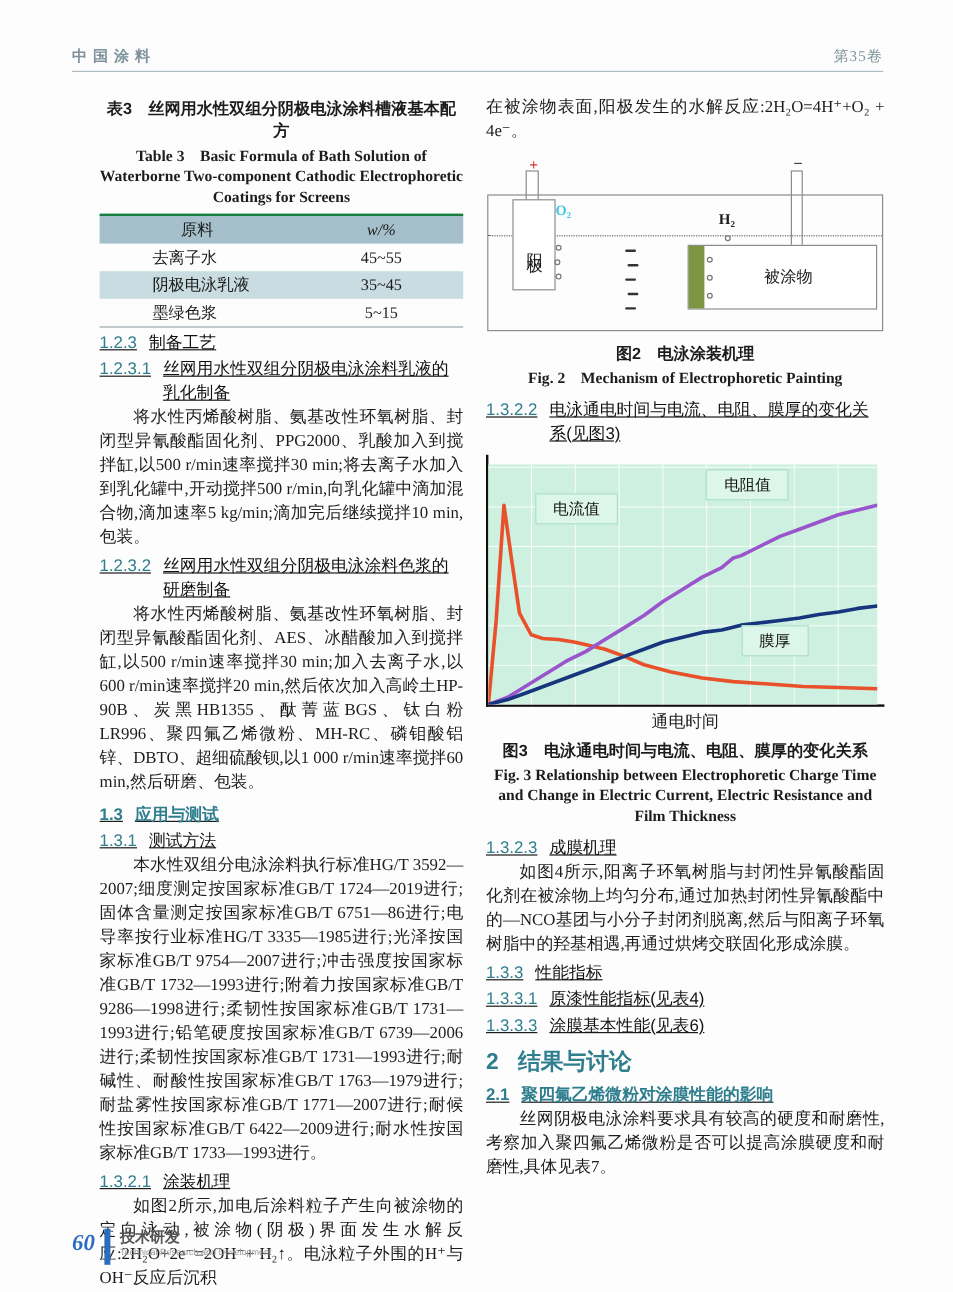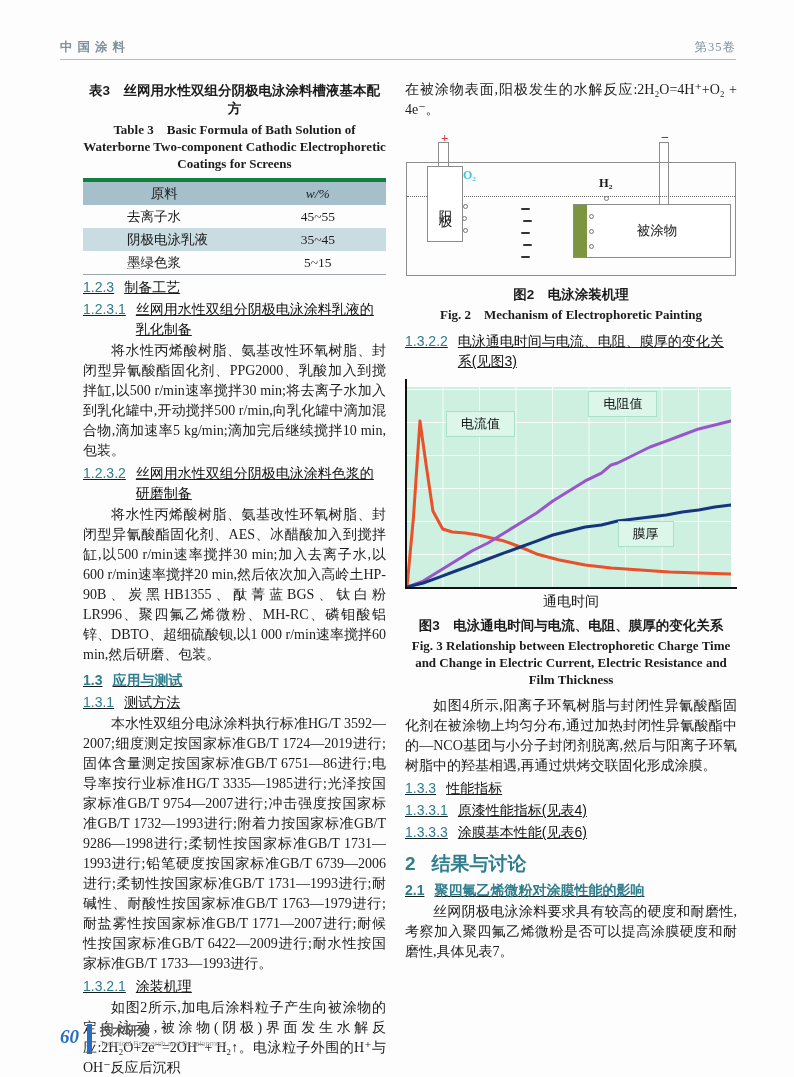--- a/index.html
+++ b/index.html
@@ -39,21 +39,21 @@
   .sec.teal .num{font-weight:bold;}
   .sec-big{font-size:19px;line-height:24px;margin:10px 0 4px 0;}
   .sec-big .num,.sec-big .ttl{color:#2f7e8e;font-weight:bold;}
   .sec-big{display:flex;gap:16px;font-family:"Liberation Sans","DejaVu Sans",sans-serif;}
 
   
   .tbl-title-cn{font-size:13.5px;font-weight:bold;text-align:center;margin:2px 0 3px 0;
     font-family:"Liberation Sans","DejaVu Sans",sans-serif;}
   .tbl-title-en{font-size:13px;font-weight:bold;text-align:center;line-height:17px;margin-bottom:6px;}
   table.tbl{width:100%;border-collapse:collapse;font-size:13.5px;
-    border-top:4px solid #15803d;border-bottom:1px solid #9aa8ad;}
+    border-top:2px solid #15803d;border-bottom:1px solid #9aa8ad;}
   table.tbl td,table.tbl th{padding:2px 4px;height:19px;font-weight:normal;}
   table.tbl thead th{background:#a5c0ca;}
   table.tbl tr.alt td{background:#c9dce1;}
   table.tbl .c-material{text-align:left;padding-left:44px;width:55%;}
   table.tbl .c-value{text-align:center;}
   table.tbl thead .c-material{text-align:center;padding-left:0;}
   .wpct{font-style:italic;}
 
   
   .fig2-wrap{position:relative;width:332px;height:148px;margin:14px 0 4px 0;}
@@ -228,20 +228,24 @@
         <div class="curve-label lbl-current">电流值</div>
         <div class="curve-label lbl-resistance">电阻值</div>
         <div class="curve-label lbl-thickness">膜厚</div>
       </div>
     </div>
     <div class="fig3-xlabel">通电时间</div>
   </div>
   <div class="fig-cap-cn">图3　电泳通电时间与电流、电阻、膜厚的变化关系</div>
   <div class="fig-cap-en">Fig. 3 Relationship between Electrophoretic Charge Time and Change in Electric Current, Electric Resistance and Film Thickness</div>
 
+  <div class="sec" style="margin-top:8px;">
+    <span class="num">1.3.2.3</span>
+    <span class="ttl">成膜机理</span>
+  </div>
   <p class="body-text indent">如图4所示,阳离子环氧树脂与封闭性异氰酸酯固化剂在被涂物上均匀分布,通过加热封闭性异氰酸酯中的—NCO基团与小分子封闭剂脱离,然后与阳离子环氧树脂中的羟基相遇,再通过烘烤交联固化形成涂膜。</p>
 
   <div class="sec">
     <span class="num">1.3.3</span>
     <span class="ttl">性能指标</span>
   </div>
   <div class="sec">
     <span class="num">1.3.3.1</span>
     <span class="ttl">原漆性能指标(见表4)</span>
   </div>

